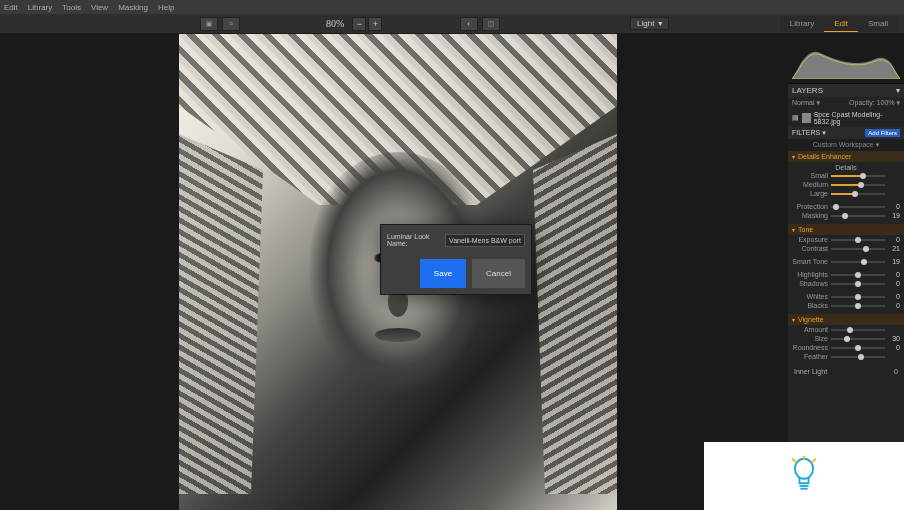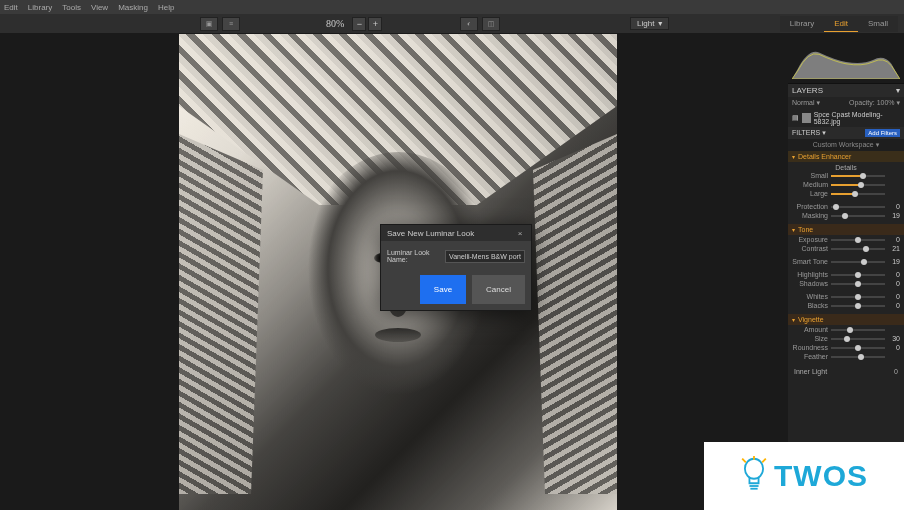--- a/index.html
+++ b/index.html
@@ -302,24 +302,20 @@
       </div>
     <div style="height:4px"></div>
     <div class="inner-light">
       <span>Inner Light</span>
       <span>0</span>
     </div>
   </div>
 </div>
 
 <div class="dialog">
-  <div class="dialog-title">
-    <span>Save New Luminar Look</span>
-    <span class="dialog-close">×</span>
-  </div>
   <div class="dialog-body">
     <span class="lbl">Luminar Look Name:</span>
     <input type="text" value="Vanelli-Mens B&amp;W portrait" style="">
   </div>
   <div class="dialog-buttons">
     <button class="btn save">Save</button>
     <button class="btn cancel">Cancel</button>
   </div>
 </div>
 
@@ -328,14 +324,13 @@
     <svg viewBox="0 0 30 44">
       <ellipse cx="15" cy="14" rx="10" ry="11" fill="none" stroke="#1ea8d8" stroke-width="2"></ellipse>
       <path d="M10 24 L10 30 L20 30 L20 24" fill="none" stroke="#1ea8d8" stroke-width="2"></path>
       <line x1="10" y1="33" x2="20" y2="33" stroke="#1ea8d8" stroke-width="2"></line>
       <line x1="11" y1="36" x2="19" y2="36" stroke="#1ea8d8" stroke-width="2"></line>
       <line x1="2" y1="3" x2="6" y2="7" stroke="#ffb400" stroke-width="2"></line>
       <line x1="28" y1="3" x2="24" y2="7" stroke="#ffb400" stroke-width="2"></line>
       <line x1="15" y1="0" x2="15" y2="4" stroke="#ffb400" stroke-width="2"></line>
     </svg>
   </div>
-  <span class="txt">TWOS</span>
 </div>
 
 </body></html>

